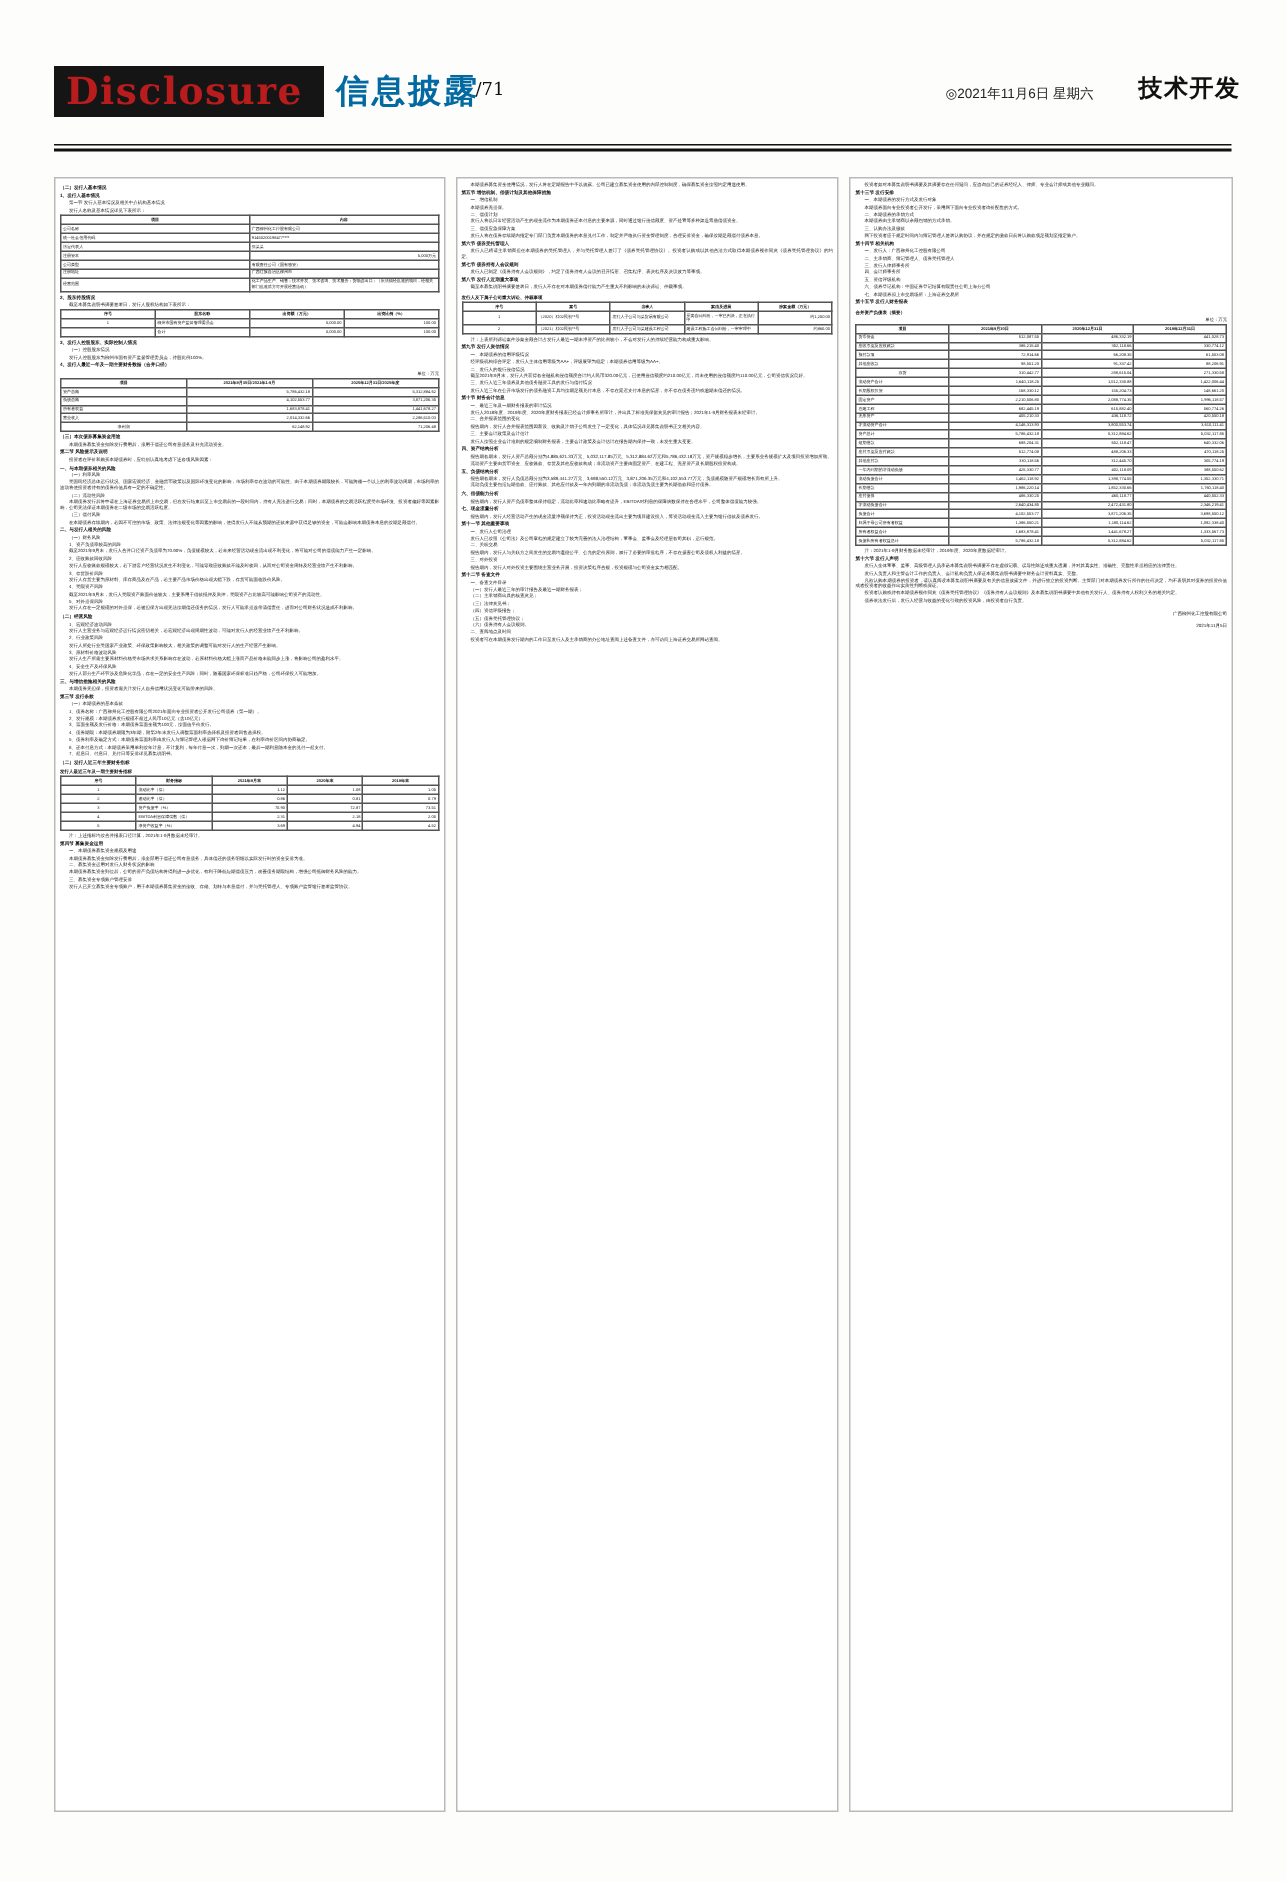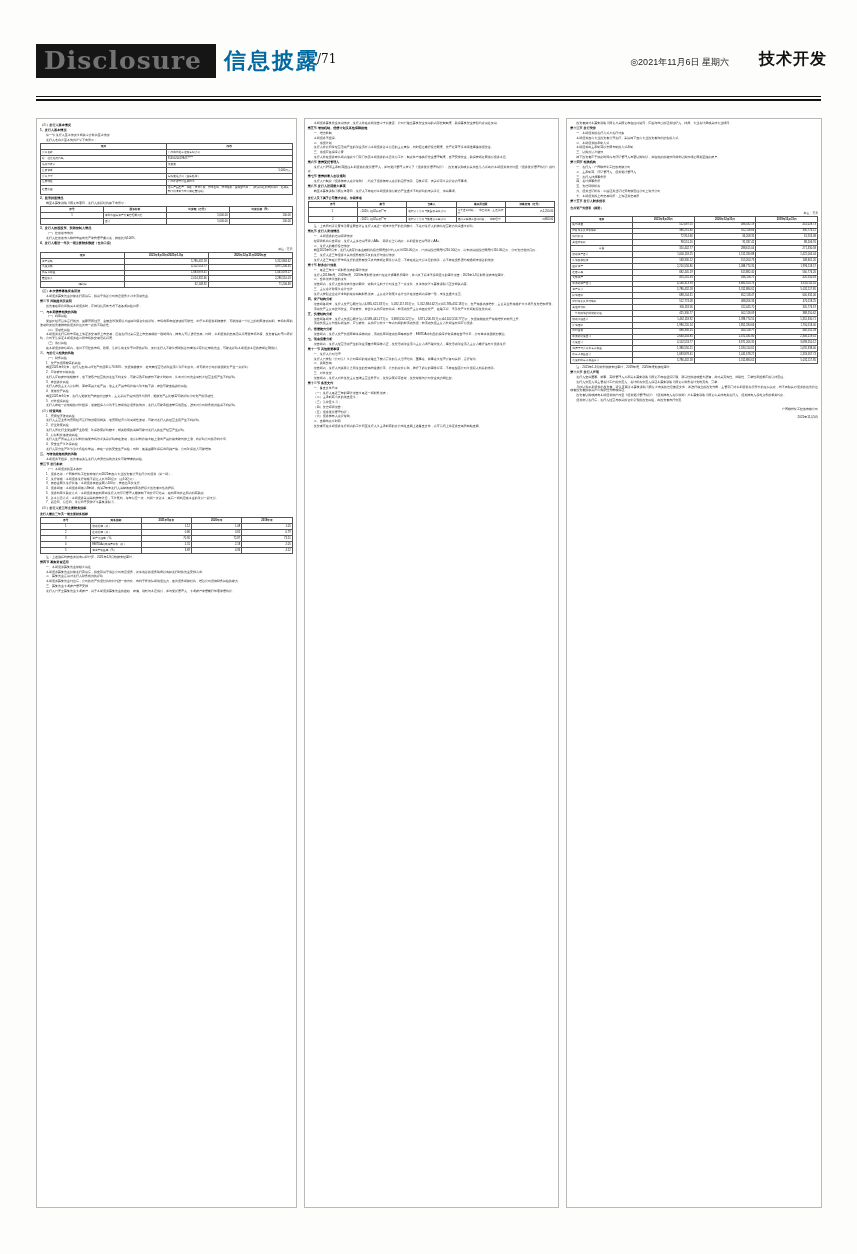--- a/index.html
+++ b/index.html
@@ -1,21 +1,21 @@
 <!DOCTYPE html>
 <html><head>
 <meta charset="utf-8">
 <style>
   html,body{margin:0;padding:0;background:#f2f1ef;}
   body{font-family:"Liberation Sans","DejaVu Sans",sans-serif;color:#111;}
   .page{width:857px;height:1254px;background:#fdfdfb;position:relative;overflow:hidden;}
   
   .masthead{position:absolute;left:0;top:40px;width:857px;height:52px;}
   .mast-black{position:absolute;left:36px;top:4px;width:180px;height:34px;background:#151515;}
-  .mast-word{position:absolute;left:44px;top:7px;font-family:"DejaVu Serif",serif;font-weight:bold;font-size:25px;letter-spacing:1px;color:#737373;line-height:28px;}
+  .mast-word{position:absolute;left:44px;top:7px;font-family:"DejaVu Serif",serif;font-weight:bold;font-size:25px;letter-spacing:1px;color:#b91c1c;line-height:28px;}
   .mast-cn{position:absolute;left:224px;top:6px;font-family:"DejaVu Serif",serif;font-weight:bold;font-size:22px;letter-spacing:2px;color:#0369a1;}
   .mast-num{position:absolute;left:317px;top:12px;font-family:"DejaVu Serif",serif;font-size:12px;color:#111;}
   .mast-date{position:absolute;right:128px;top:16px;font-size:9px;color:#222;}
   .mast-logo{position:absolute;right:30px;top:9px;font-family:"DejaVu Serif",serif;font-weight:bold;font-size:16px;letter-spacing:1px;color:#111;}
   .rule{position:absolute;left:36px;width:785px;height:1px;background:#111;}
   .rule.r1{top:96px;}
   .rule.r2{top:99px;height:2px;}
   
   .cols{position:absolute;left:36px;top:118px;width:786px;height:1090px;display:flex;gap:7px;}
   .col{flex:1;border:1px solid #b9b9b9;background:#fff;padding:3px 3px 2px 3px;overflow:hidden;position:relative;}

